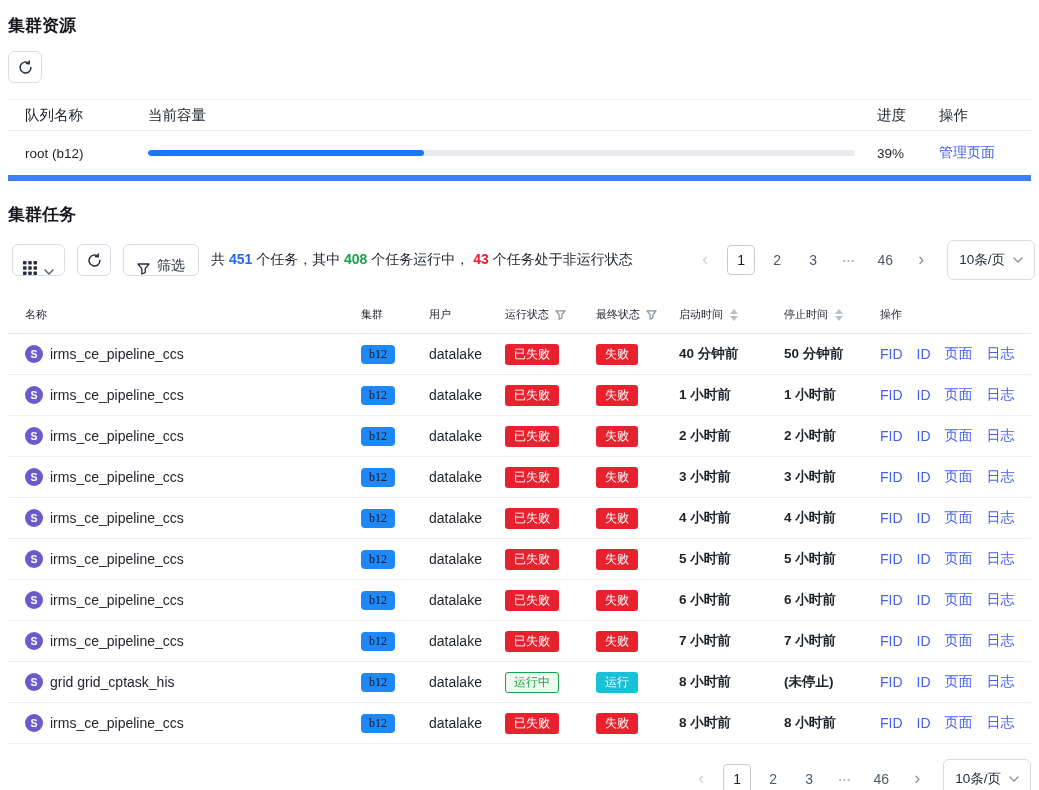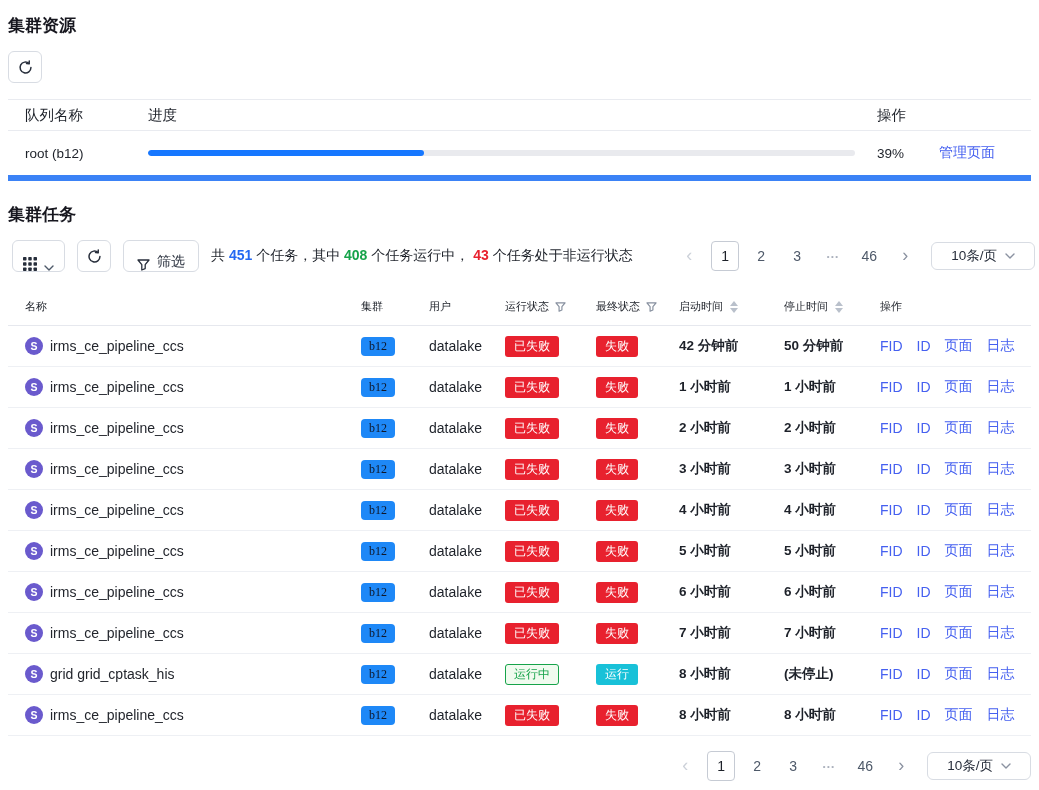--- a/index.html
+++ b/index.html
@@ -45,21 +45,21 @@
   .page-item, .page-arrow {
     min-width: 28px; height: 30px; display: inline-flex; align-items: center; justify-content: center;
     background: transparent; border: none; color: #4e5969; font-size: 14px; cursor: pointer; border-radius: 4px;
     font-family: inherit;
   }
   .page-item.active { border: 1px solid #c6cbd4; color: #1d2129; background: #fff; }
   .page-item.ellipsis { font-size: 8px; letter-spacing: 1.5px; color: #aab0bc; }
   .page-arrow { font-size: 18px; color: #8b92a1; padding-bottom: 2px; }
   .page-arrow.disabled { color: #ccd1d9; cursor: default; }
   .select {
-    display: inline-flex; align-items: center; gap: 8px; height: 28px; padding: 0 19px;
+    display: inline-flex; align-items: center; gap: 8px; height: 40px; padding: 0 11px;
     border: 1px solid #d8dce3; border-radius: 6px; font-size: 13.5px; color:#272e3b; cursor: pointer;
     background: #fff; white-space: nowrap;
   }
 
   
   .task-table { width: 1023px; }
   .t-grid { display: grid; grid-template-columns: 336px 68px 76px 91px 83px 105px 96px 1fr; align-items: center; padding-left: 17px; }
   .t-header { height: 38px; border-bottom: 1px solid #e6e8ee; font-size: 11px; font-weight: 500; color: #1d2129; }
   .hcell { display: flex; align-items: center; gap: 6px; }
   .trow { height: 41px; border-bottom: 1px solid #eef0f4; font-size: 14px; }
@@ -102,20 +102,21 @@
         <path d="M13.8 8 A5.8 5.8 0 1 1 11.9 3.7"></path>
         <path d="M12 1.1 L11.9 3.9 L9.1 3.8"></path>
       </svg>
     </span>
   </button>
 </div>
 
 <div class="res-table">
   <div class="res-grid res-header">
     <div>队列名称</div>
+    <div>当前容量</div>
     <div>进度</div>
     <div>操作</div>
   </div>
   <div class="res-grid res-row">
     <div>root (b12)</div>
     <div class="capacity-cell">
       <div class="progress-track">
         <div class="progress-fill" style="width: 39%;"></div>
       </div>
     </div>
@@ -242,21 +243,21 @@
 
       <div class="t-grid trow">
         <div class="name-cell">
           <span class="avatar">S</span>
           <span class="tname">irms_ce_pipeline_ccs</span>
         </div>
         <div><span class="tag-cluster">b12</span></div>
         <div>datalake</div>
         <div><span class="badge run failed">已失败</span></div>
         <div><span class="badge final failed">失败</span></div>
-        <div class="time">42 分钟前</div>
+        <div class="time">40 分钟前</div>
         <div class="time">50 分钟前</div>
         <div class="actions">
           <a class="link">FID</a>
           <a class="link">ID</a>
           <a class="link">页面</a>
           <a class="link">日志</a>
         </div>
       </div>
 
       <div class="t-grid trow">

